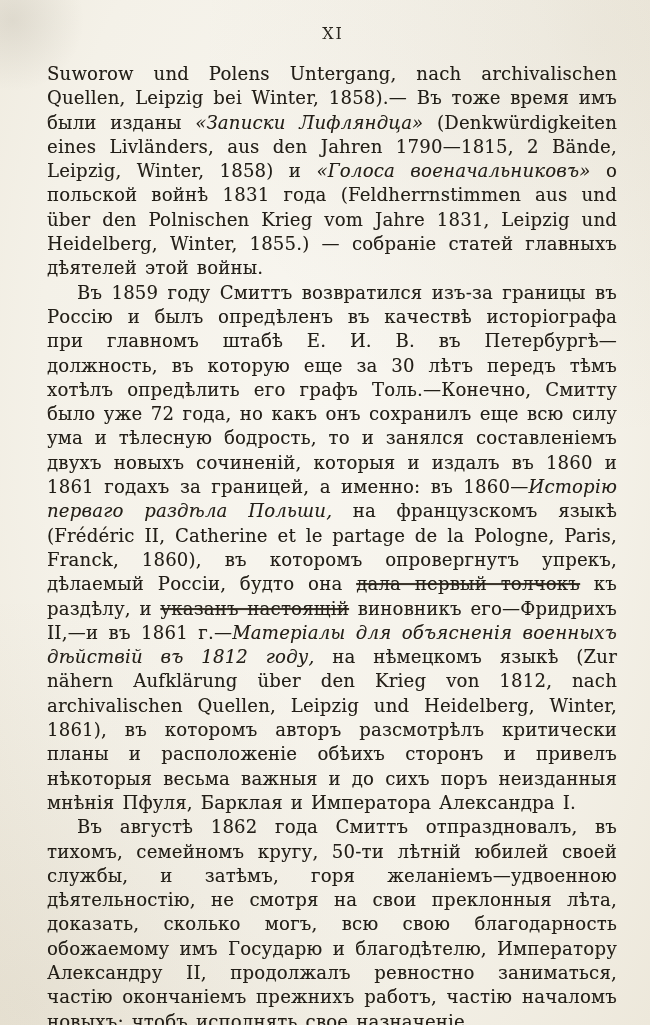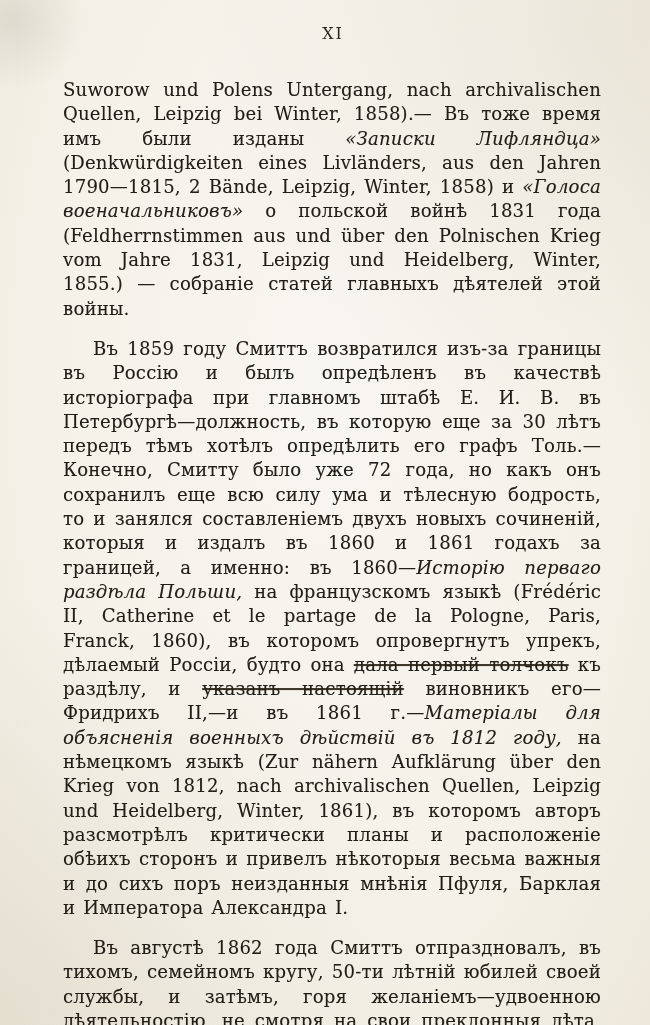--- a/index.html
+++ b/index.html
@@ -44,21 +44,21 @@
     left: 47px;
     width: 570px;
     font-size: 18px;
     line-height: 24.3px;
     letter-spacing: 0.25px;
     word-spacing: 2px;
     text-align: justify;
     text-shadow: 0.25px 0.25px 0 rgba(34, 28, 18, 0.35);
   }
   p.para {
-    margin: 16px;
+    margin: 0;
     padding: 0;
   }
   p.para.indent {
     text-indent: 30px;
   }
   .run.italic {
     font-style: italic;
   }
   .run.strike {
     text-decoration: line-through;

